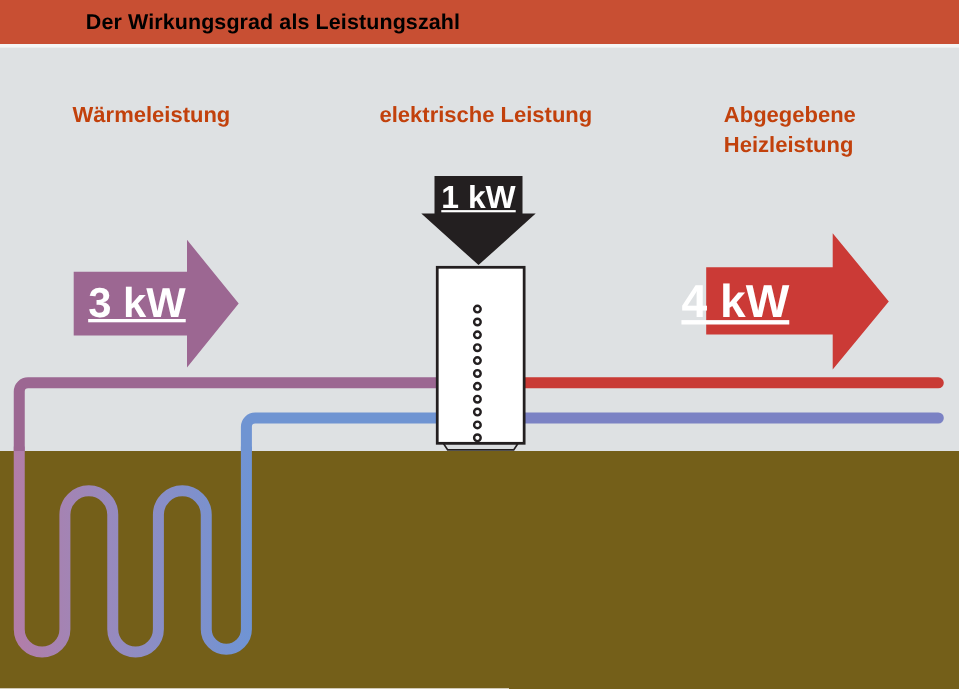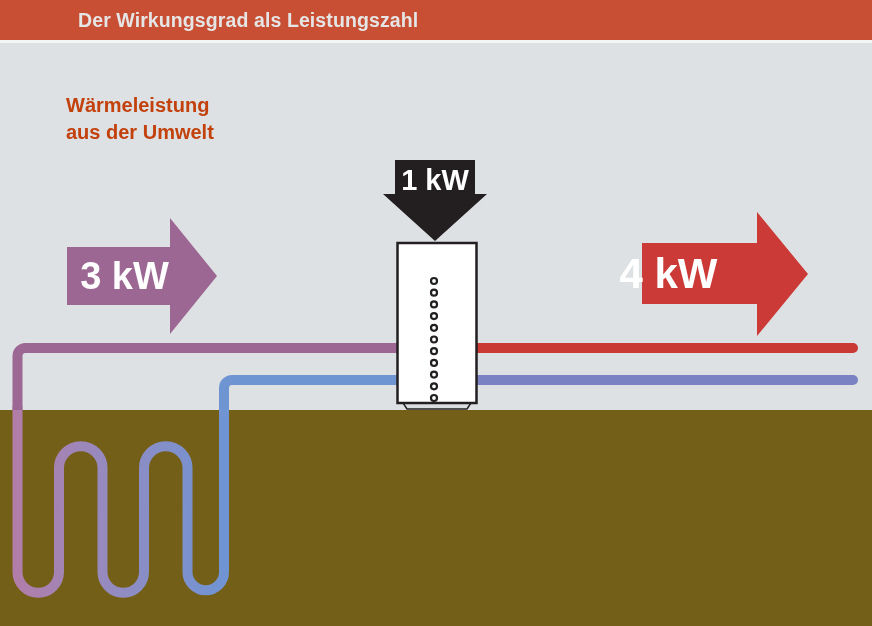--- a/index.html
+++ b/index.html
@@ -9,34 +9,34 @@
     -webkit-font-smoothing:antialiased;
   }
   .bg-sky{position:absolute;left:0;top:43px;width:872px;height:367px;background:#DEE1E3;}
   .bg-ground{position:absolute;left:0;top:410px;width:872px;height:216px;background:#745F19;}
   .header-bar{
     position:absolute;left:0;top:0;width:872px;height:40px;background:#C84F33;
     display:flex;align-items:center;
   }
   .header-gap{position:absolute;left:0;top:40px;width:872px;height:3px;background:#F4F5F5;}
   .header-title{
-    margin-left:78px;color:#e5e5e5;font-size:19.5px;font-weight:bold;letter-spacing:0.1px;
+    margin-left:78px;color:#000000;font-size:19.5px;font-weight:bold;letter-spacing:0.1px;
   }
   .col-label{
     position:absolute;top:92px;color:#c2410c;font-size:20px;font-weight:bold;line-height:27px;
     white-space:nowrap;
   }
   .col-label span{display:block;}
   #label-environment{left:66px;}
   #label-electric{left:345px;}
   #label-heating{left:658px;}
   svg.gfx{position:absolute;left:0;top:0;width:872px;height:626px;}
   .kw-value{
     position:absolute;color:#FFFFFF;font-weight:bold;display:flex;align-items:center;
-    justify-content:center;white-space:nowrap;
+    justify-content:center;white-space:nowrap;text-decoration:underline;
   }
   #value-environment{left:67px;top:247px;width:103px;height:58px;font-size:38px;padding-left:12px;box-sizing:border-box;}
   #value-electric{left:395px;top:161px;width:80px;height:38px;font-size:29px;}
   #value-heating{left:605px;top:243px;width:115px;height:61px;font-size:42px;padding-left:12px;box-sizing:border-box;}
 </style>
 </head>
 <body>
 
 <div class="stage">
 
@@ -85,22 +85,26 @@
       <circle cx="434" cy="351.2" r="3"></circle>
       <circle cx="434" cy="362.9" r="3"></circle>
       <circle cx="434" cy="374.6" r="3"></circle>
       <circle cx="434" cy="386.3" r="3"></circle>
       <circle cx="434" cy="398" r="3"></circle>
     </g>
   </svg>
 
   <div class="col-label" id="label-environment">
     <span>Wärmeleistung</span>
-    <span>aus der Umwelt</span>
   </div>
   <div class="col-label" id="label-electric">
+    <span>elektrische Leistung</span>
+  </div>
+  <div class="col-label" id="label-heating">
+    <span>Abgegebene</span>
+    <span>Heizleistung</span>
   </div>
 
   <div class="kw-value" id="value-environment">3 kW</div>
   <div class="kw-value" id="value-electric">1 kW</div>
   <div class="kw-value" id="value-heating">4 kW</div>
 
 </div>
 
 </body></html>

